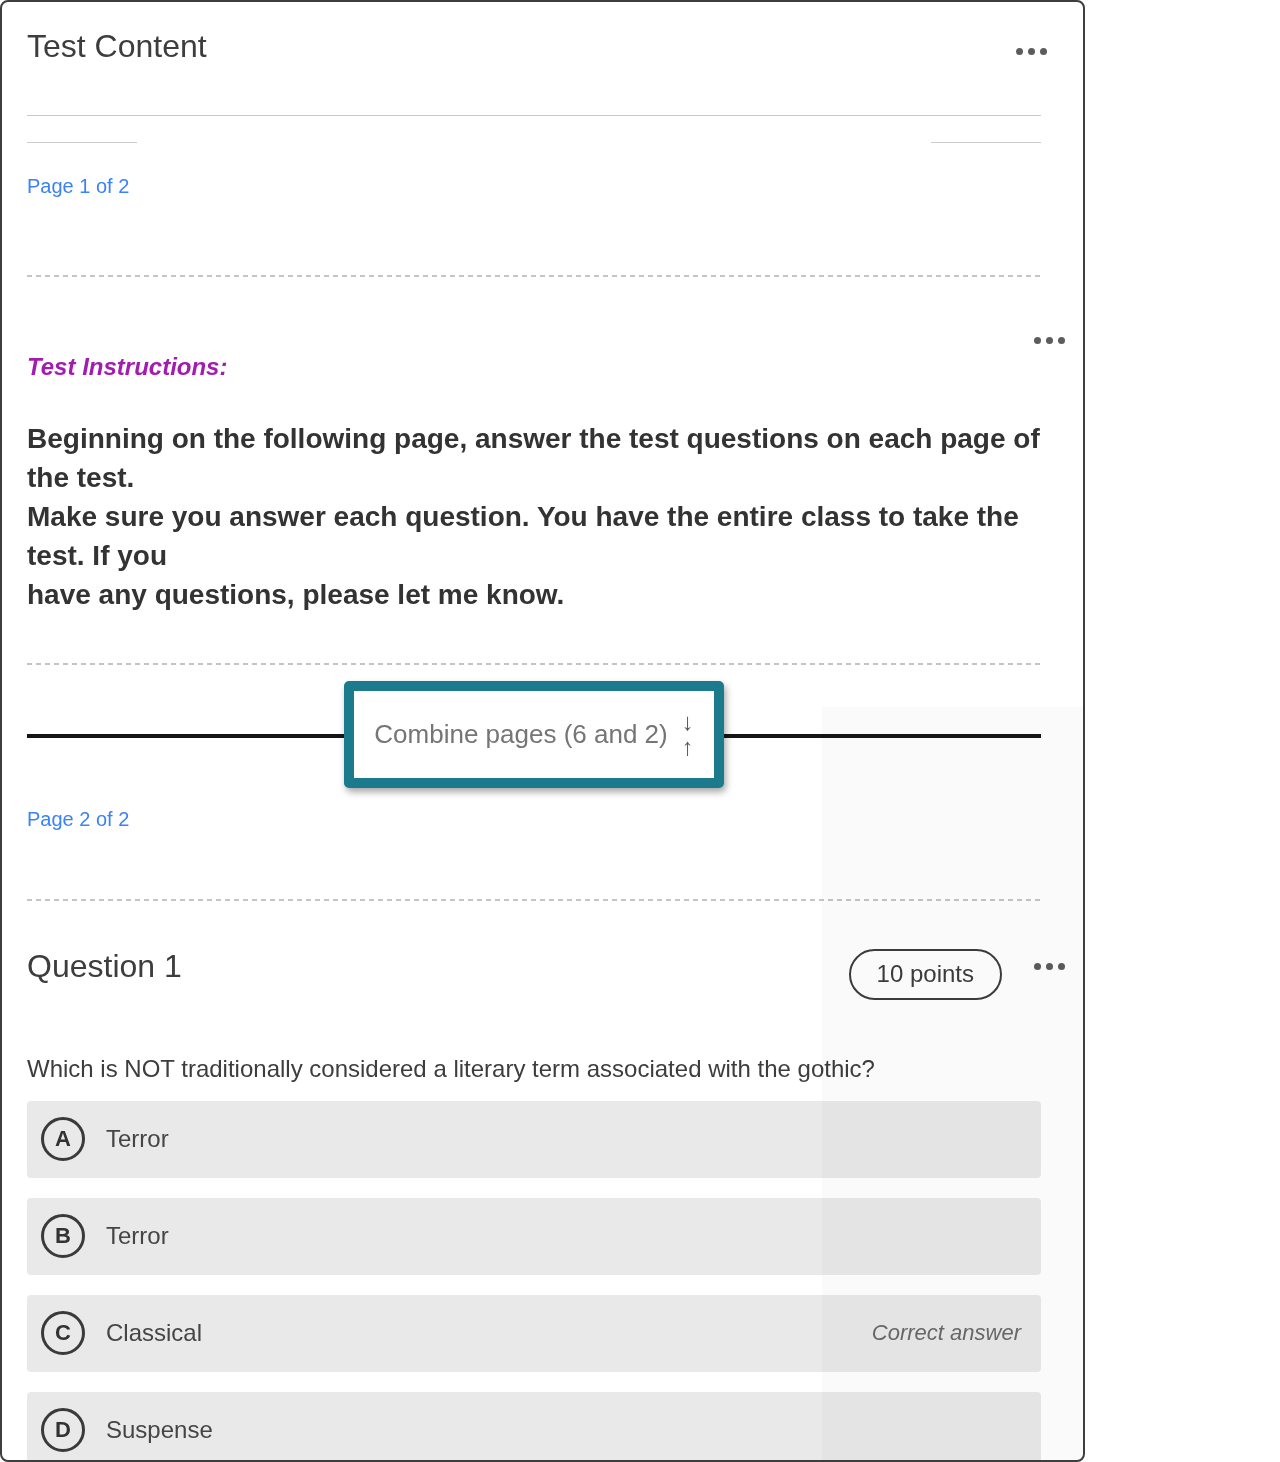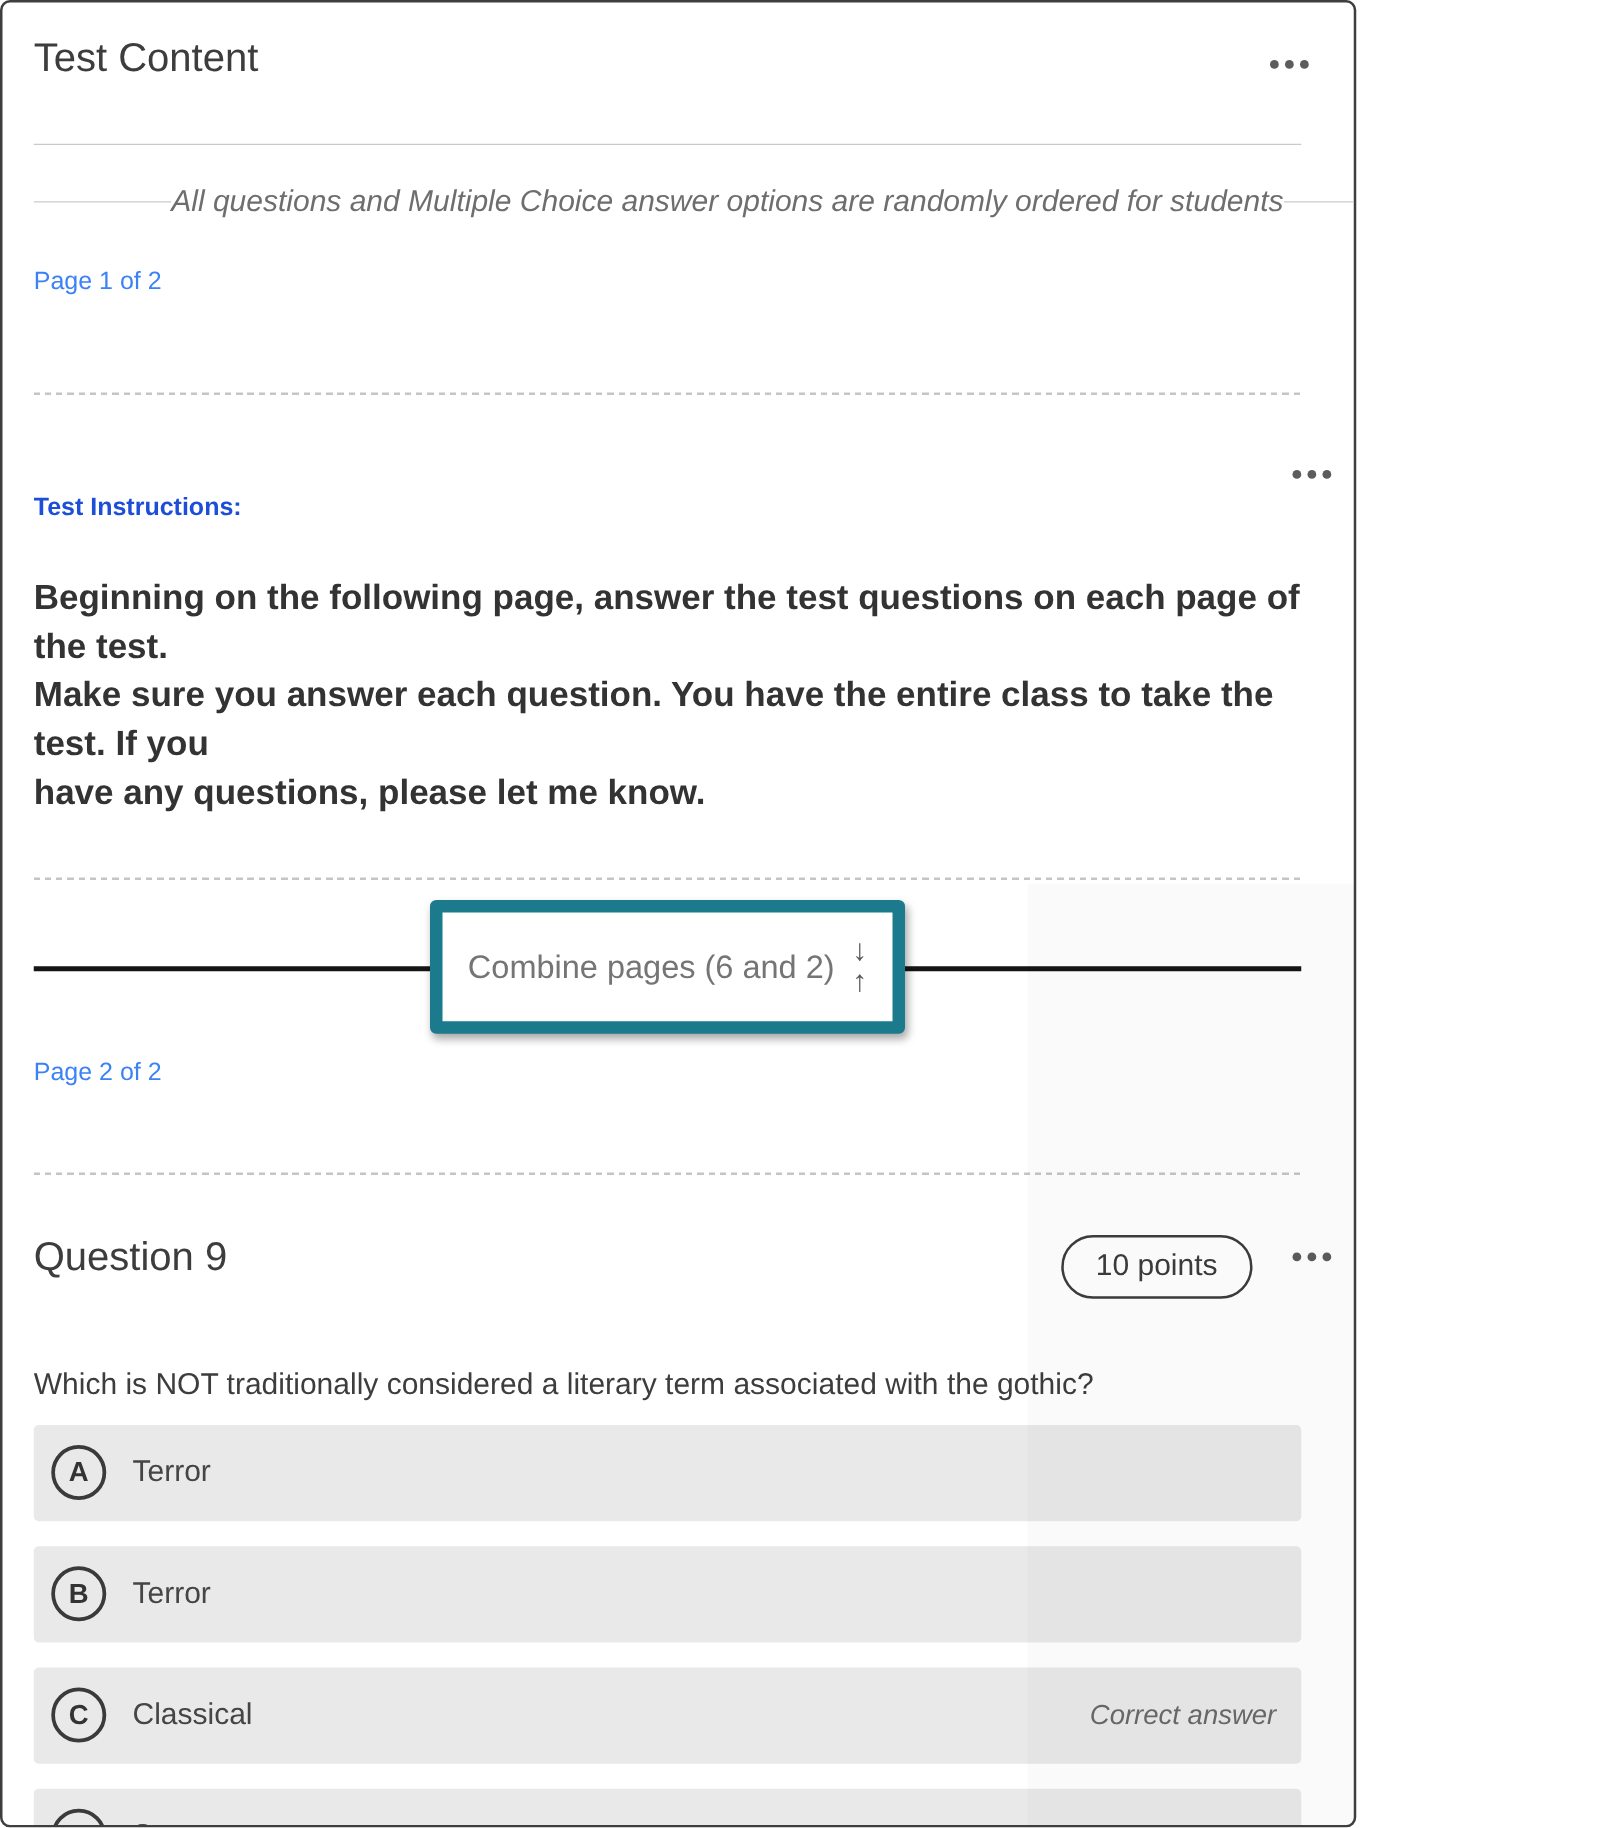--- a/index.html
+++ b/index.html
@@ -102,24 +102,25 @@
   
   .section-instructions { position: relative; }
   .section-instructions .menu-btn {
     position: absolute;
     top: 52px;
     right: -10px;
     margin: 0;
   }
   .instructions-title {
     padding-top: 72px;
-    font-size: 20px;
+    font-size: 24px;
     font-weight: 700;
-    color: #1d4ed8;
+    color: #a21caf;
     line-height: 36px;
+    font-style: italic;
   }
   .instructions-body {
     margin-top: 34px;
     font-size: 28px;
     font-weight: 700;
     color: #333333;
     line-height: 39px;
     max-width: 1150px;
     white-space: pre-line;
   }
@@ -257,21 +258,20 @@
       <h1 class="page-title">Test Content</h1>
       <button class="menu-btn">
         <span class="dots"></span>
       </button>
     </div>
 
     <div class="hr-solid"></div>
 
     <div class="banner">
       <span class="banner-line"></span>
-      <span class="banner-text">All questions and Multiple Choice answer options are randomly ordered for students</span>
       <span class="banner-line"></span>
     </div>
 
     <div class="page-label">Page 1 of 2</div>
 
     <div class="hr-dashed dash-1"></div>
 
     <div class="section-instructions">
       <button class="menu-btn">
         <span class="dots"></span>
@@ -294,21 +294,21 @@
         </span>
       </button>
     </div>
 
     <div class="page-label page2-label">Page 2 of 2</div>
 
     <div class="hr-dashed dash-3"></div>
 
     <div class="question-section">
       <div class="question-header">
-        <h2 class="question-title">Question 9</h2>
+        <h2 class="question-title">Question 1</h2>
         <button class="points-badge">10 points</button>
         <button class="menu-btn">
           <span class="dots"></span>
         </button>
       </div>
 
       <p class="question-prompt">Which is NOT traditionally considered a literary term associated with the gothic?</p>
 
       <div class="options">
         <div class="option-row">

